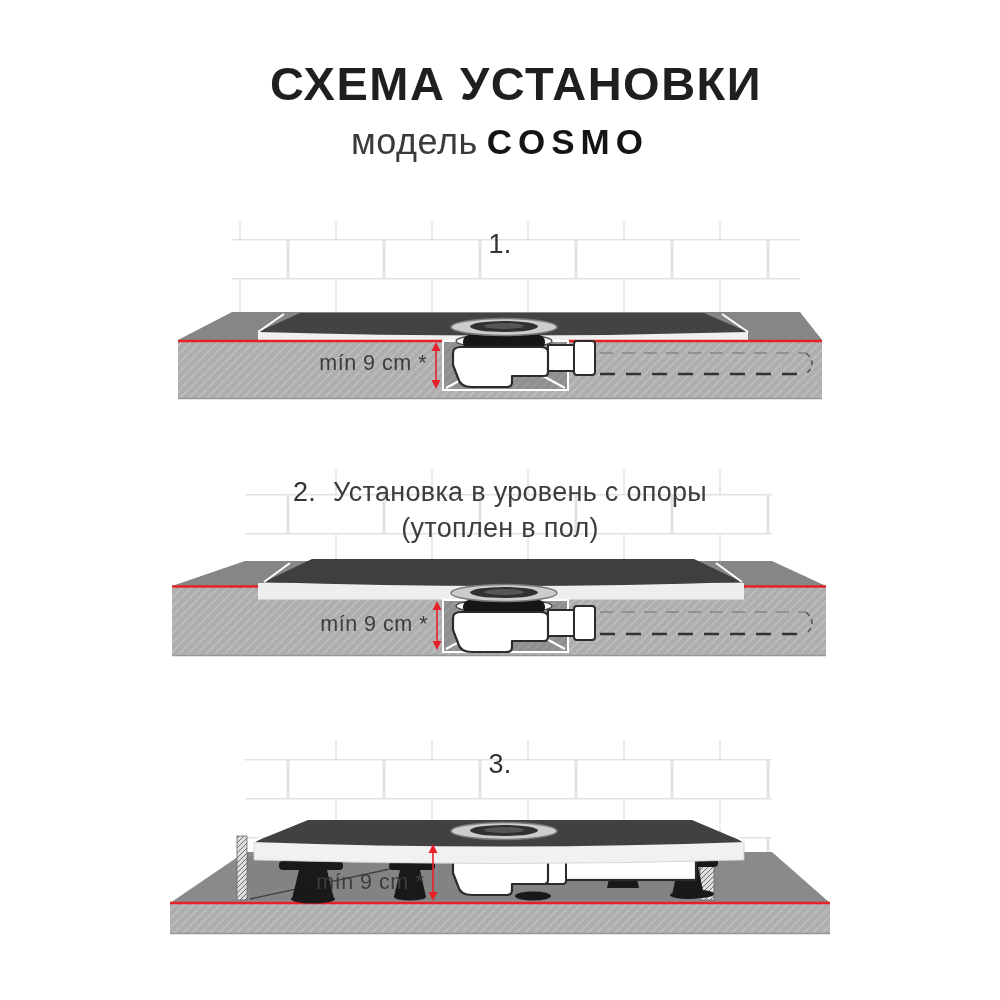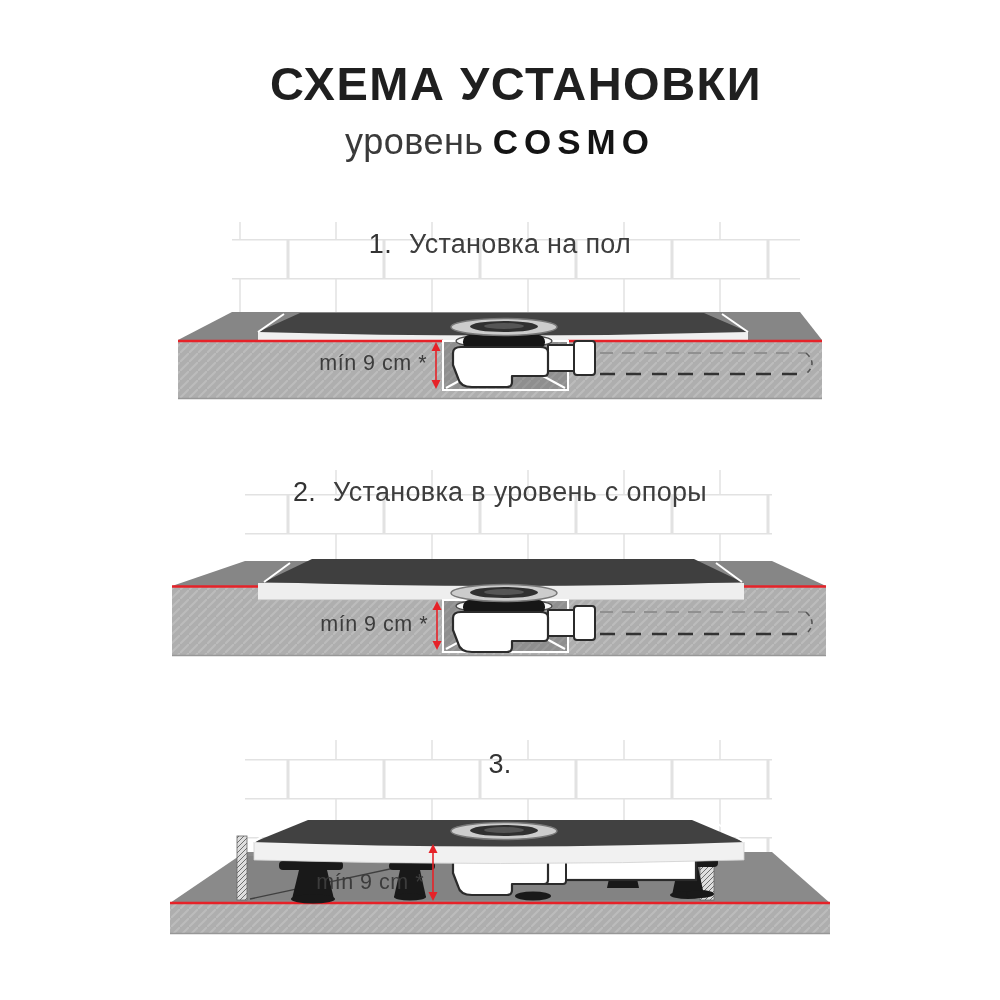--- a/index.html
+++ b/index.html
@@ -71,21 +71,21 @@
       <g id="siphon-body">
         <ellipse cx="0" cy="4" rx="48" ry="7" fill="#f8f8f8" stroke="#4a4a4a" stroke-width="1.4"></ellipse>
         <rect x="-41" y="-2" width="82" height="14" rx="6.5" fill="#161616"></rect>
         <path d="M-43,10 L36,10 Q44,10 44,15 L44,35 Q44,39 40,39 L8,39 L8,45 Q8,50 3,50 L-32,50 Q-44,50 -46,41 L-51,28 L-51,16 Q-51,10 -43,10 Z" fill="#ffffff" stroke="#2b2b2b" stroke-width="2.2" stroke-linejoin="round"></path>
       </g>
     </defs>
   </svg>
 
   <h1 class="main-title">СХЕМА УСТАНОВКИ</h1>
   <div class="subtitle">
-    <span class="prefix">уровень</span>
+    <span class="prefix">модель</span>
     <span class="model">COSMO</span>
   </div>
 
   <svg class="diagram" style="top:200px" width="1000" height="245" viewBox="0 0 1000 245">
     <rect x="232" y="22" width="568" height="118" fill="url(#brick)"></rect>
     <polygon points="232,112 800,112 822,140 178,140" fill="#868686"></polygon>
     <rect x="178" y="141" width="644" height="57" fill="url(#hatch)"></rect>
     <line x1="178" y1="198.5" x2="822" y2="198.5" stroke="#979797" stroke-width="1.5"></line>
 
     <g>
@@ -123,21 +123,20 @@
       <line x1="436" y1="148" x2="436" y2="183" stroke="var(--accent_red)" stroke-width="1.6"></line>
       <path d="M436,142 l-4.5,9 h9 z" fill="var(--accent_red)"></path>
       <path d="M436,189 l-4.5,-9 h9 z" fill="var(--accent_red)"></path>
     </g>
     <text x="427" y="170" text-anchor="end">mín 9 cm *</text>
   </svg>
 
   <div class="section-heading" style="top:226px">
     <div class="line1">
       <span class="num">1.</span>
-      <span>Установка на пол</span>
     </div>
   </div>
 
   <svg class="diagram" style="top:455px" width="1000" height="255" viewBox="0 0 1000 255">
     <rect x="245" y="15" width="527" height="117" fill="url(#brick)"></rect>
     <polygon points="245,106 772,106 826,131 172,131" fill="#868686"></polygon>
     <rect x="172" y="131" width="654" height="69" fill="url(#hatch)"></rect>
     <line x1="172" y1="200.5" x2="826" y2="200.5" stroke="#979797" stroke-width="1.5"></line>
 
     <g>
@@ -177,20 +176,21 @@
       <path d="M437,195 l-4.5,-9 h9 z" fill="var(--accent_red)"></path>
     </g>
     <text x="428" y="176" text-anchor="end">mín 9 cm *</text>
   </svg>
 
   <div class="section-heading" style="top:474px">
     <div class="line1">
       <span class="num">2.</span>
       <span>Установка в уровень с опоры</span>
     </div>
+    <div class="line2">(утоплен в пол)</div>
   </div>
 
   <svg class="diagram" style="top:720px" width="1000" height="265" viewBox="0 0 1000 265">
     <rect x="245" y="20" width="527" height="132" fill="url(#brick)"></rect>
     <polygon points="245,132 772,132 830,183 170,183" fill="#8a8a8a"></polygon>
     <polygon points="246,136 708,136 704,180 250,180" fill="#7d7d7d" opacity="0.55"></polygon>
     <line x1="250" y1="179" x2="432" y2="140" stroke="#3f3f3f" stroke-width="1.3"></line>
     <rect x="170" y="183" width="660" height="30" fill="url(#hatch)"></rect>
     <line x1="170" y1="213.5" x2="830" y2="213.5" stroke="#979797" stroke-width="1.5"></line>
     <line x1="170" y1="183" x2="830" y2="183" stroke="var(--accent_red)" stroke-width="2.6"></line>

